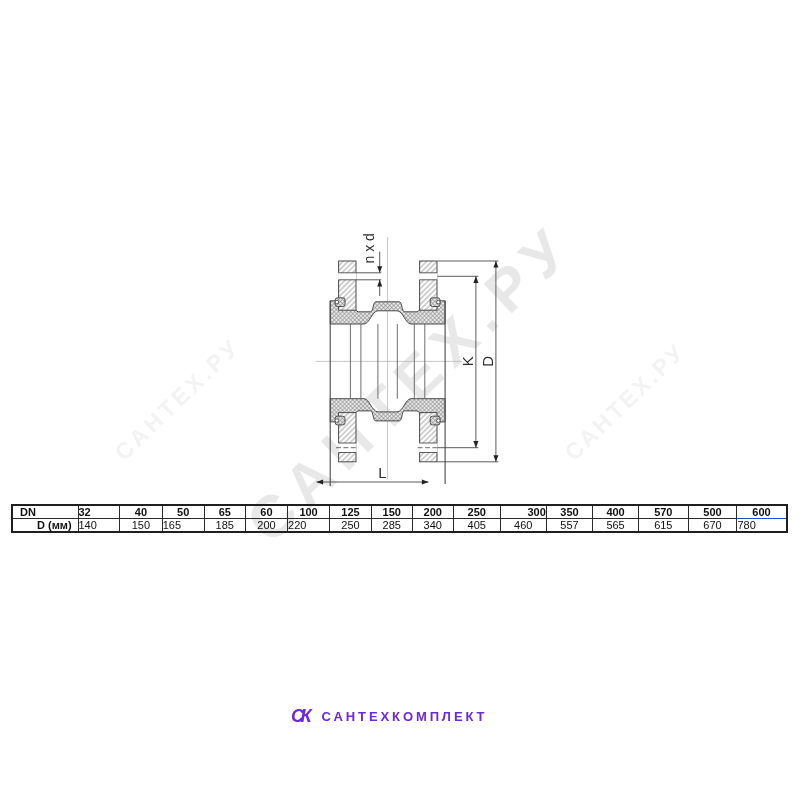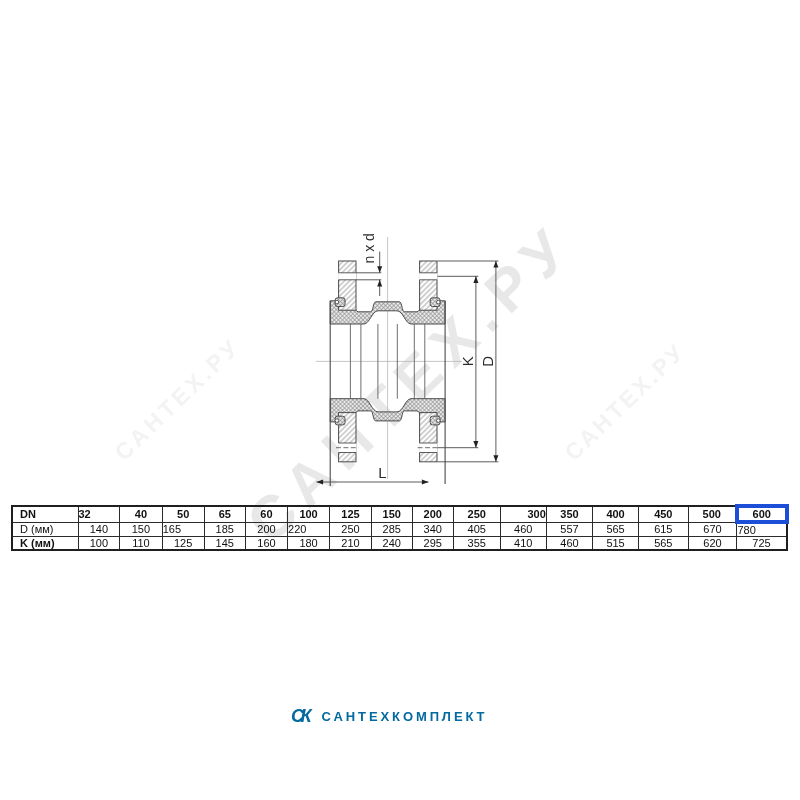--- a/index.html
+++ b/index.html
@@ -169,64 +169,45 @@
 <td style="border:1px solid #2b2b2b;text-align:center">65</td>
 <td style="border:1px solid #2b2b2b;text-align:center">60</td>
 <td style="border:1px solid #2b2b2b;text-align:center">100</td>
 <td style="border:1px solid #2b2b2b;text-align:center">125</td>
 <td style="border:1px solid #2b2b2b;text-align:center">150</td>
 <td style="border:1px solid #2b2b2b;text-align:center">200</td>
 <td style="border:1px solid #2b2b2b;text-align:center">250</td>
 <td style="border:1px solid #2b2b2b;text-align:right">300</td>
 <td style="border:1px solid #2b2b2b;text-align:center">350</td>
 <td style="border:1px solid #2b2b2b;text-align:center">400</td>
-<td style="border:1px solid #2b2b2b;text-align:center">450</td>
+<td style="border:1px solid #2b2b2b;text-align:center">570</td>
 <td style="border:1px solid #2b2b2b;text-align:center">500</td>
-<td style="border:4px solid #1d4ed8;text-align:center">600</td>
+<td style="border:1px solid #1d4ed8;text-align:center">600</td>
 </tr>
 
 <tr style="height:13.2px">
-<td style="border:1px solid #2b2b2b;padding-left:7px;font-weight:normal">D (мм)</td>
-<td style="border:1px solid #2b2b2b;text-align:center">140</td>
+<td style="border:1px solid #2b2b2b;padding-left:24px;font-weight:bold">D (мм)</td>
+<td style="border:1px solid #2b2b2b;">140</td>
 <td style="border:1px solid #2b2b2b;text-align:center">150</td>
 <td style="border:1px solid #2b2b2b;text-align:left">165</td>
 <td style="border:1px solid #2b2b2b;text-align:center">185</td>
 <td style="border:1px solid #2b2b2b;text-align:center">200</td>
 <td style="border:1px solid #2b2b2b;text-align:left">220</td>
 <td style="border:1px solid #2b2b2b;text-align:center">250</td>
 <td style="border:1px solid #2b2b2b;text-align:center">285</td>
 <td style="border:1px solid #2b2b2b;text-align:center">340</td>
 <td style="border:1px solid #2b2b2b;text-align:center">405</td>
 <td style="border:1px solid #2b2b2b;text-align:center">460</td>
 <td style="border:1px solid #2b2b2b;text-align:center">557</td>
 <td style="border:1px solid #2b2b2b;text-align:center">565</td>
 <td style="border:1px solid #2b2b2b;text-align:center">615</td>
 <td style="border:1px solid #2b2b2b;text-align:center">670</td>
 <td style="border:1px solid #2b2b2b;text-align:left">780</td>
 </tr>
 
-<tr style="height:13.5px">
-<td style="border:1px solid #2b2b2b;padding-left:7px;font-weight:bold">K (мм)</td>
-<td style="border:1px solid #2b2b2b;text-align:center">100</td>
-<td style="border:1px solid #2b2b2b;text-align:center">110</td>
-<td style="border:1px solid #2b2b2b;text-align:center">125</td>
-<td style="border:1px solid #2b2b2b;text-align:center">145</td>
-<td style="border:1px solid #2b2b2b;text-align:center">160</td>
-<td style="border:1px solid #2b2b2b;text-align:center">180</td>
-<td style="border:1px solid #2b2b2b;text-align:center">210</td>
-<td style="border:1px solid #2b2b2b;text-align:center">240</td>
-<td style="border:1px solid #2b2b2b;text-align:center">295</td>
-<td style="border:1px solid #2b2b2b;text-align:center">355</td>
-<td style="border:1px solid #2b2b2b;text-align:center">410</td>
-<td style="border:1px solid #2b2b2b;text-align:center">460</td>
-<td style="border:1px solid #2b2b2b;text-align:center">515</td>
-<td style="border:1px solid #2b2b2b;text-align:center">565</td>
-<td style="border:1px solid #2b2b2b;text-align:center">620</td>
-<td style="border:1px solid #2b2b2b;text-align:center">725</td>
-</tr>
 
 </tbody>
   </table>
 
-<div style="position:absolute;left:291px;top:706px;color:#0369a1;white-space:nowrap">
+<div style="position:absolute;left:291px;top:706px;color:#6d28d9;white-space:nowrap">
 <span style="font:italic bold 18px 'Liberation Sans';letter-spacing:-3.5px;vertical-align:-1.5px">СК</span>
 <span style="font:bold 13px 'Liberation Sans';letter-spacing:2.9px;margin-left:9px">САНТЕХКОМПЛЕКТ</span>
 </div>
 
 </body></html>

